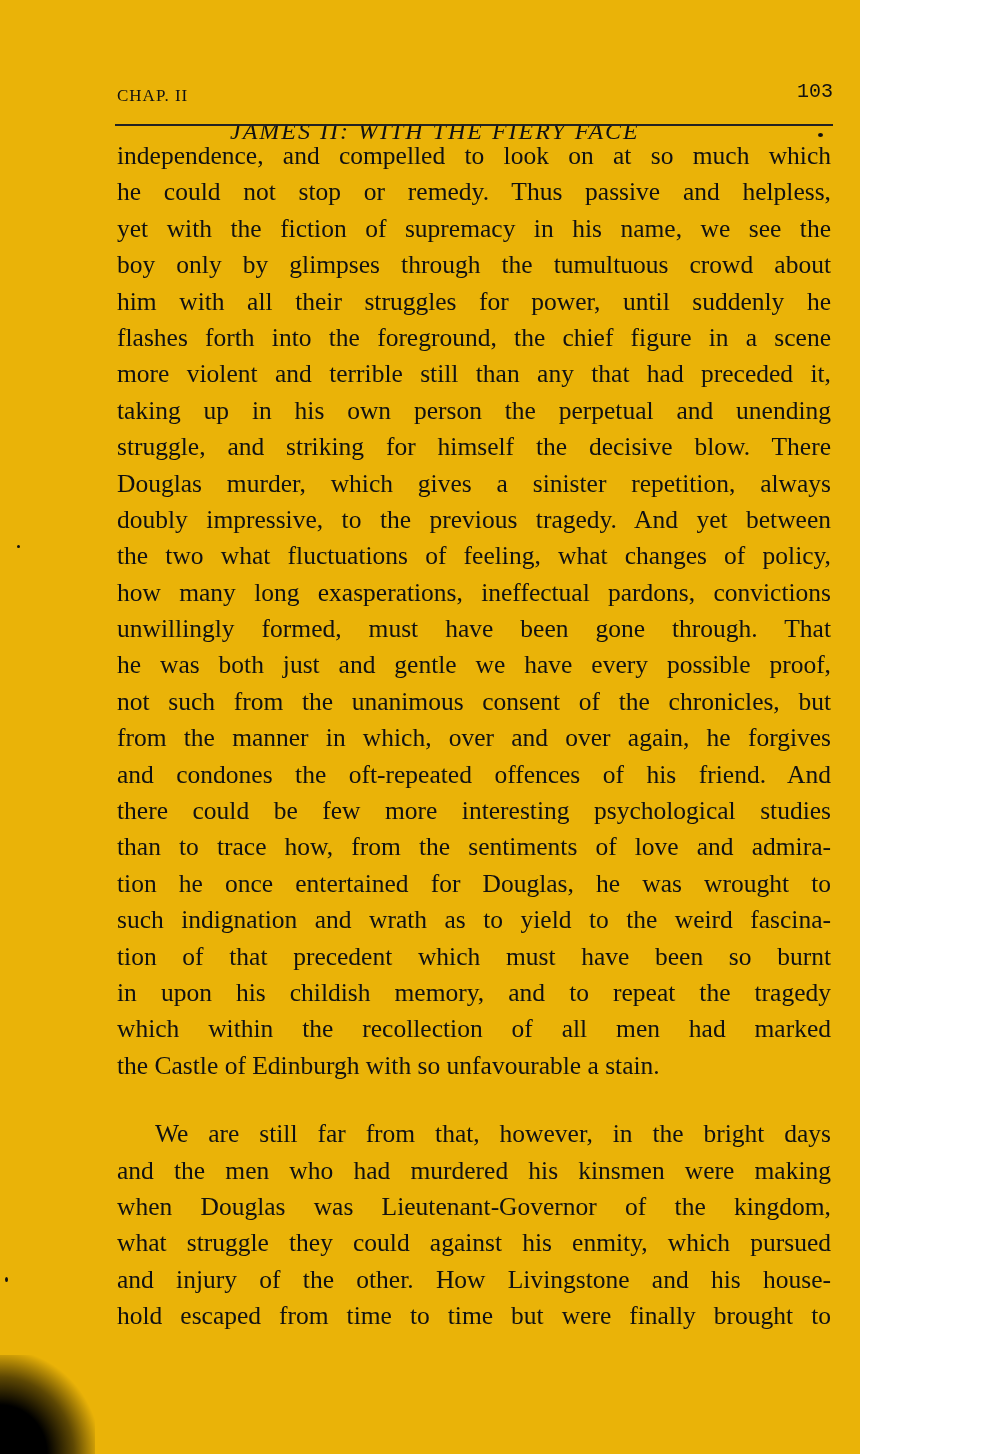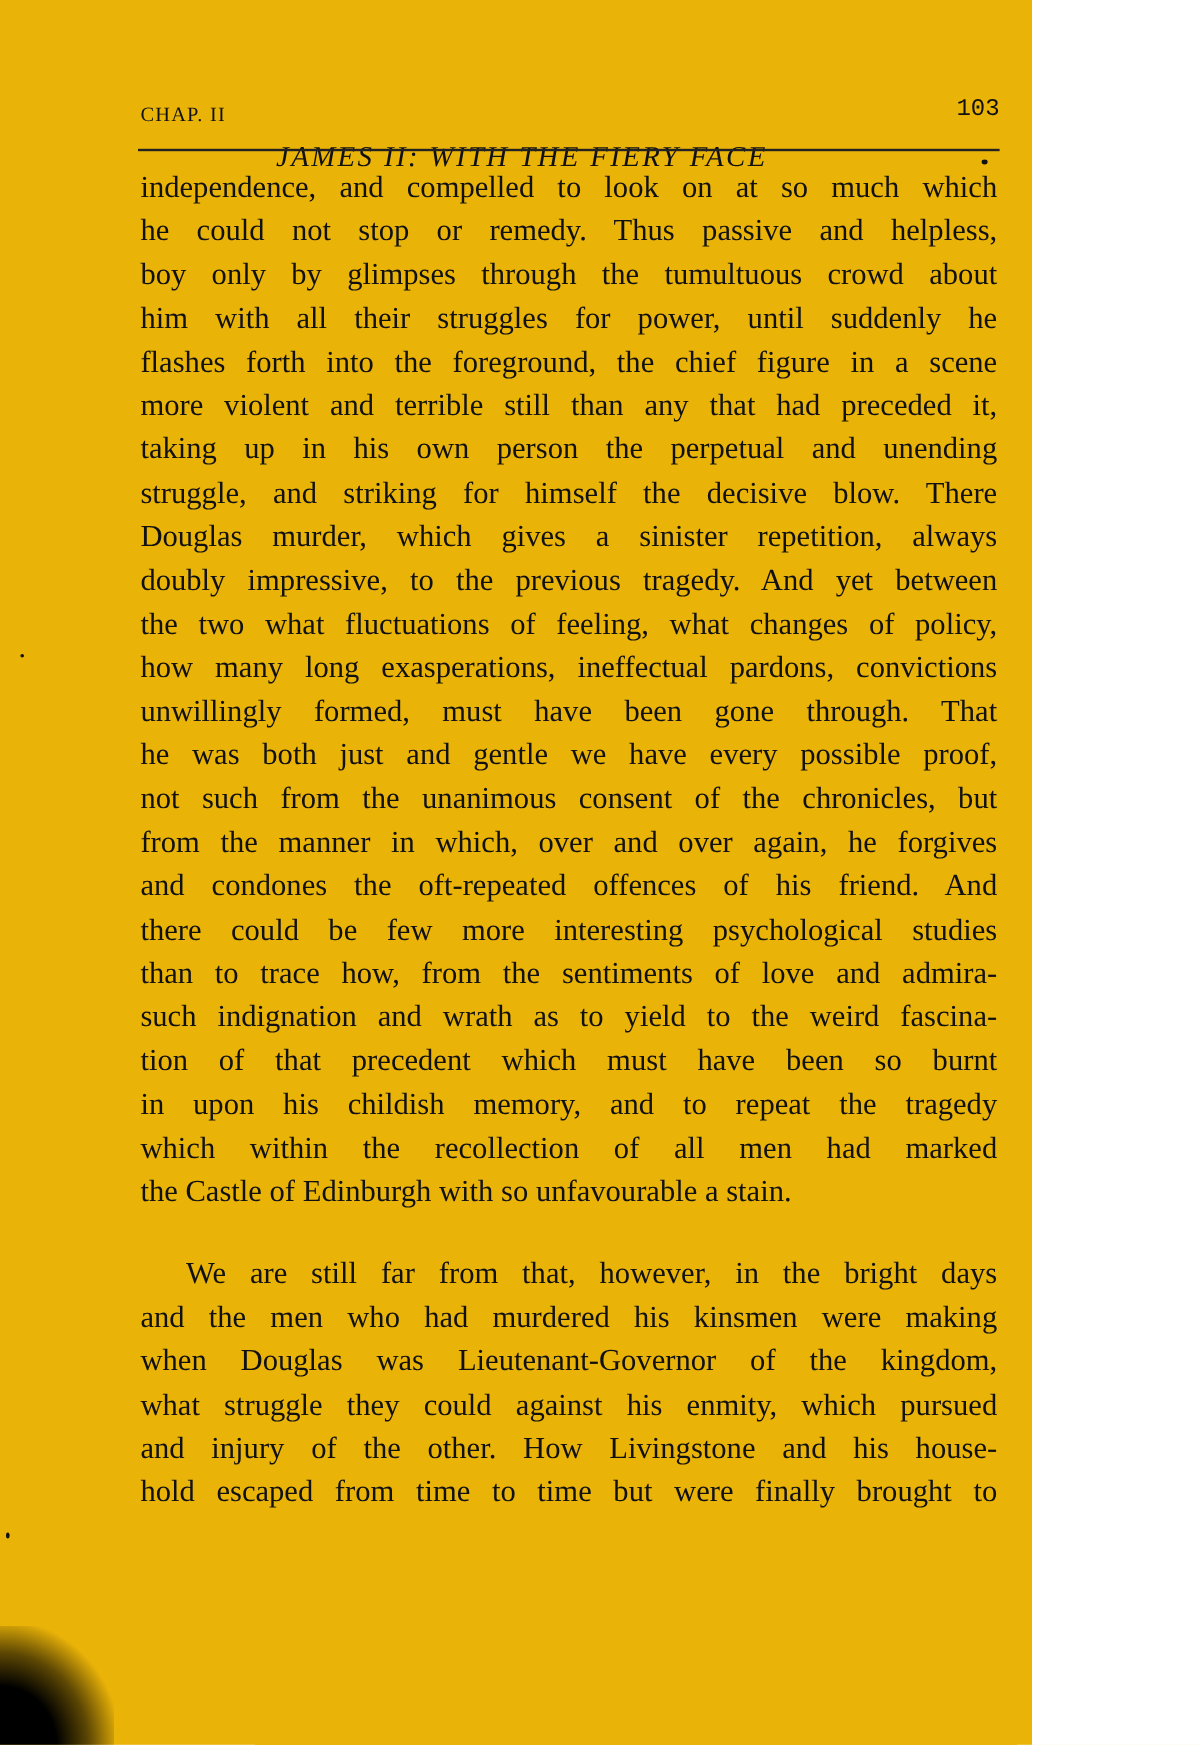--- a/index.html
+++ b/index.html
@@ -26,37 +26,39 @@
     <span class="chap">CHAP. II</span>
     <span class="title">JAMES II: WITH THE FIERY FACE</span>
     <span class="pagenum">103</span>
   </div>
   <div class="rule"></div>
 
   <div class="body-text">
     <div id="para-0">
         <div class="line">independence, and compelled to look on at so much which</div>
         <div class="line">he could not stop or remedy. Thus passive and helpless,</div>
+        <div class="line">yet with the fiction of supremacy in his name, we see the</div>
         <div class="line">boy only by glimpses through the tumultuous crowd about</div>
         <div class="line">him with all their struggles for power, until suddenly he</div>
         <div class="line">flashes forth into the foreground, the chief figure in a scene</div>
         <div class="line">more violent and terrible still than any that had preceded it,</div>
         <div class="line">taking up in his own person the perpetual and unending</div>
         <div class="line">struggle, and striking for himself the decisive blow. There</div>
         <div class="line">Douglas murder, which gives a sinister repetition, always</div>
         <div class="line">doubly impressive, to the previous tragedy. And yet between</div>
         <div class="line">the two what fluctuations of feeling, what changes of policy,</div>
         <div class="line">how many long exasperations, ineffectual pardons, convictions</div>
         <div class="line">unwillingly formed, must have been gone through. That</div>
         <div class="line">he was both just and gentle we have every possible proof,</div>
         <div class="line">not such from the unanimous consent of the chronicles, but</div>
         <div class="line">from the manner in which, over and over again, he forgives</div>
         <div class="line">and condones the oft-repeated offences of his friend. And</div>
         <div class="line">there could be few more interesting psychological studies</div>
         <div class="line">than to trace how, from the sentiments of love and admira-</div>
+        <div class="line">tion he once entertained for Douglas, he was wrought to</div>
         <div class="line">such indignation and wrath as to yield to the weird fascina-</div>
         <div class="line">tion of that precedent which must have been so burnt</div>
         <div class="line">in upon his childish memory, and to repeat the tragedy</div>
         <div class="line">which within the recollection of all men had marked</div>
         <div class="line last">the Castle of Edinburgh with so unfavourable a stain.</div>
       </div>
     <div id="para-1">
         <div class="line indent">We are still far from that, however, in the bright days</div>
         <div class="line">and the men who had murdered his kinsmen were making</div>
         <div class="line">when Douglas was Lieutenant-Governor of the kingdom,</div>

